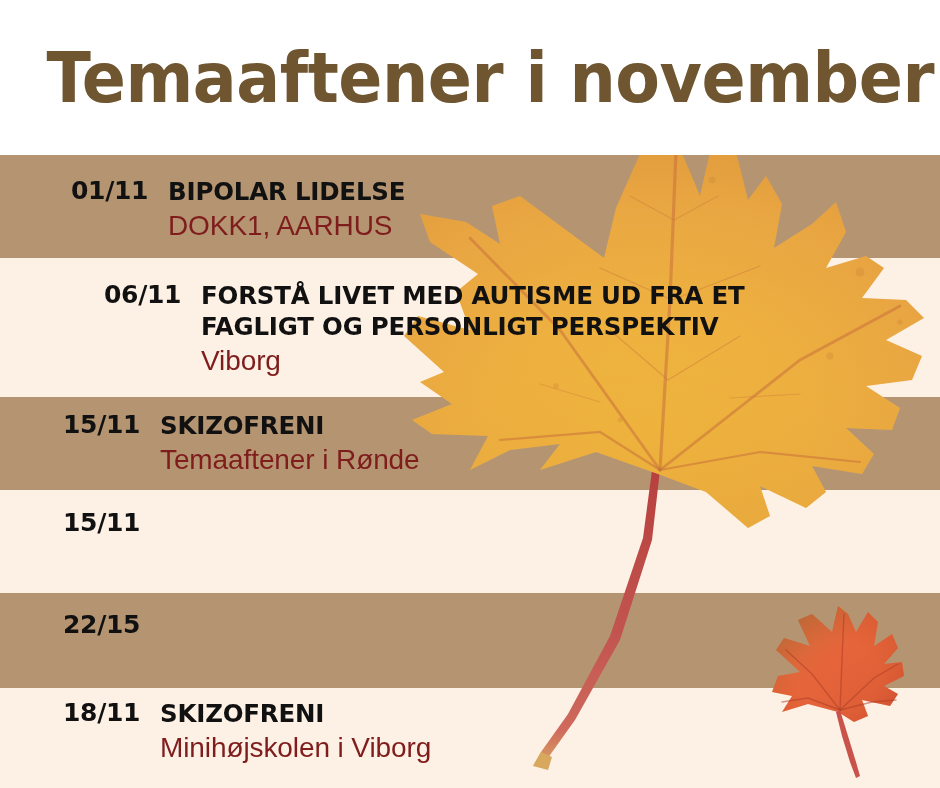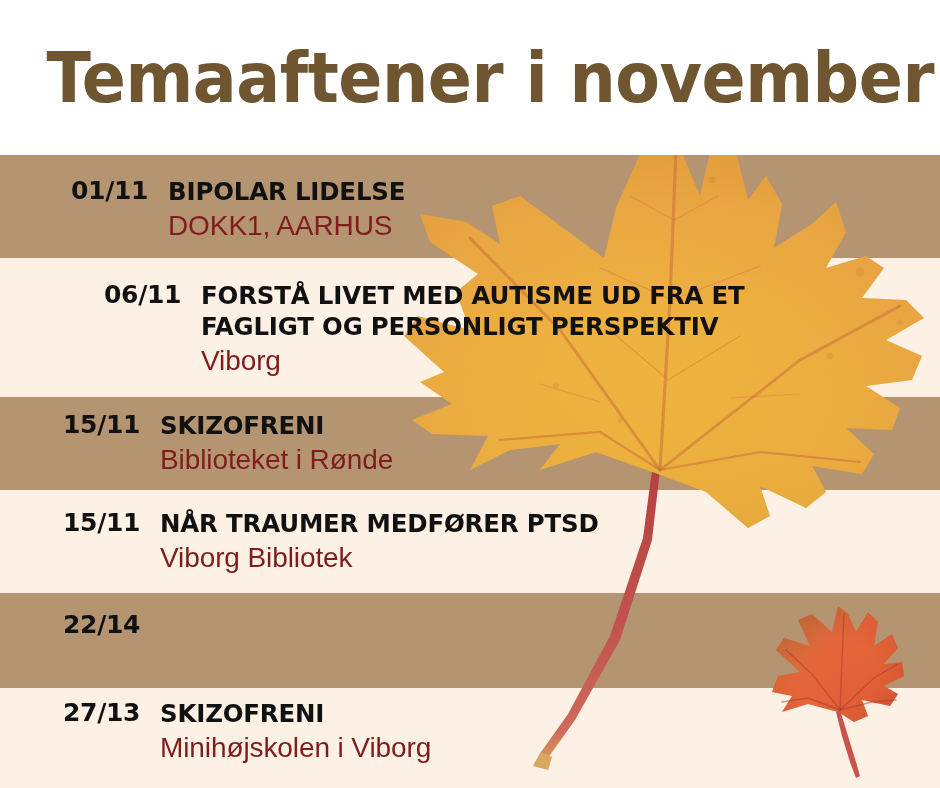--- a/index.html
+++ b/index.html
@@ -273,40 +273,34 @@
         <div class="row-venue">Viborg</div>
       </div>
     </div>
 
     <div class="row" style="top:410px;">
       <div class="row-date">15/11</div>
       <div class="row-body">
         <div class="row-title">
           <span>SKIZOFRENI</span>
         </div>
-        <div class="row-venue">Biblioteket i Rønde</div>
+        <div class="row-venue">Temaaftener i Rønde</div>
       </div>
     </div>
 
     <div class="row" style="top:508px;">
       <div class="row-date">15/11</div>
-      <div class="row-body">
-        <div class="row-title">
-          <span>NÅR TRAUMER MEDFØRER PTSD</span>
-        </div>
-        <div class="row-venue">Viborg Bibliotek</div>
-      </div>
     </div>
 
     <div class="row" style="top:610px;">
-      <div class="row-date">22/14</div>
+      <div class="row-date">22/15</div>
     </div>
 
     <div class="row" style="top:698px;">
-      <div class="row-date">27/13</div>
+      <div class="row-date">18/11</div>
       <div class="row-body">
         <div class="row-title">
           <span>SKIZOFRENI</span>
         </div>
         <div class="row-venue">Minihøjskolen i Viborg</div>
       </div>
     </div>
 
   </div>
 </div>

